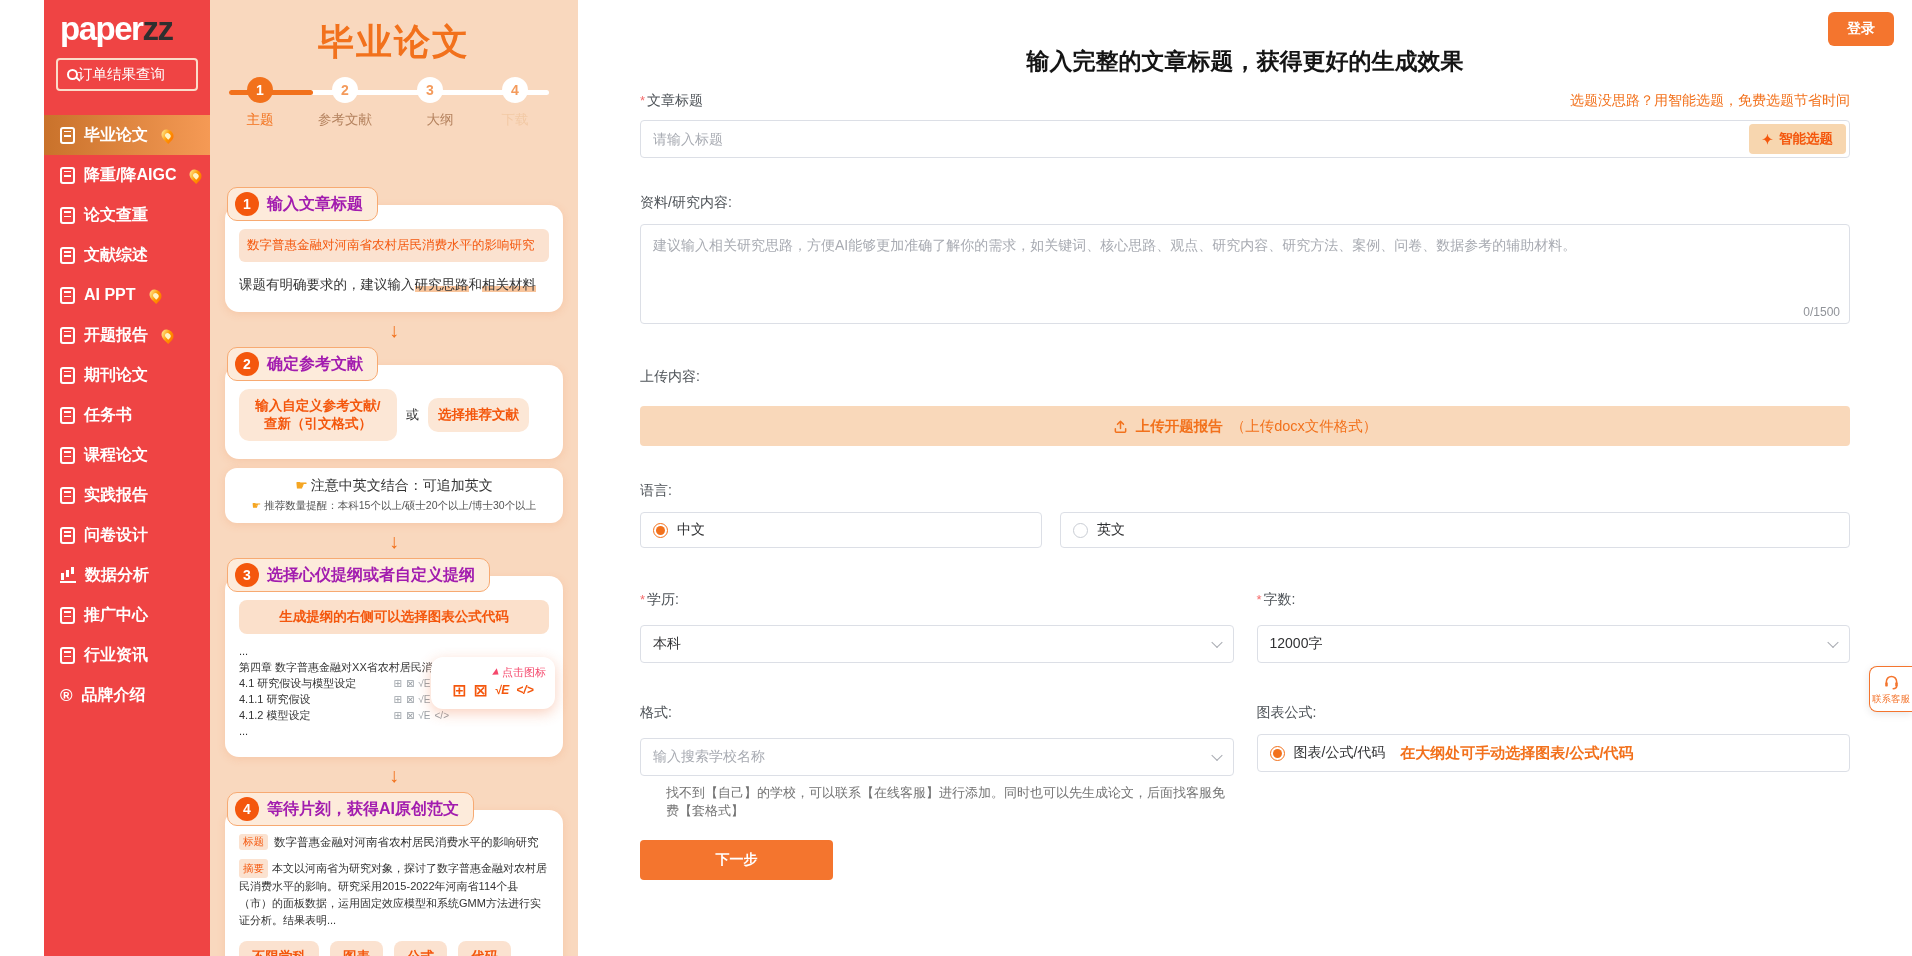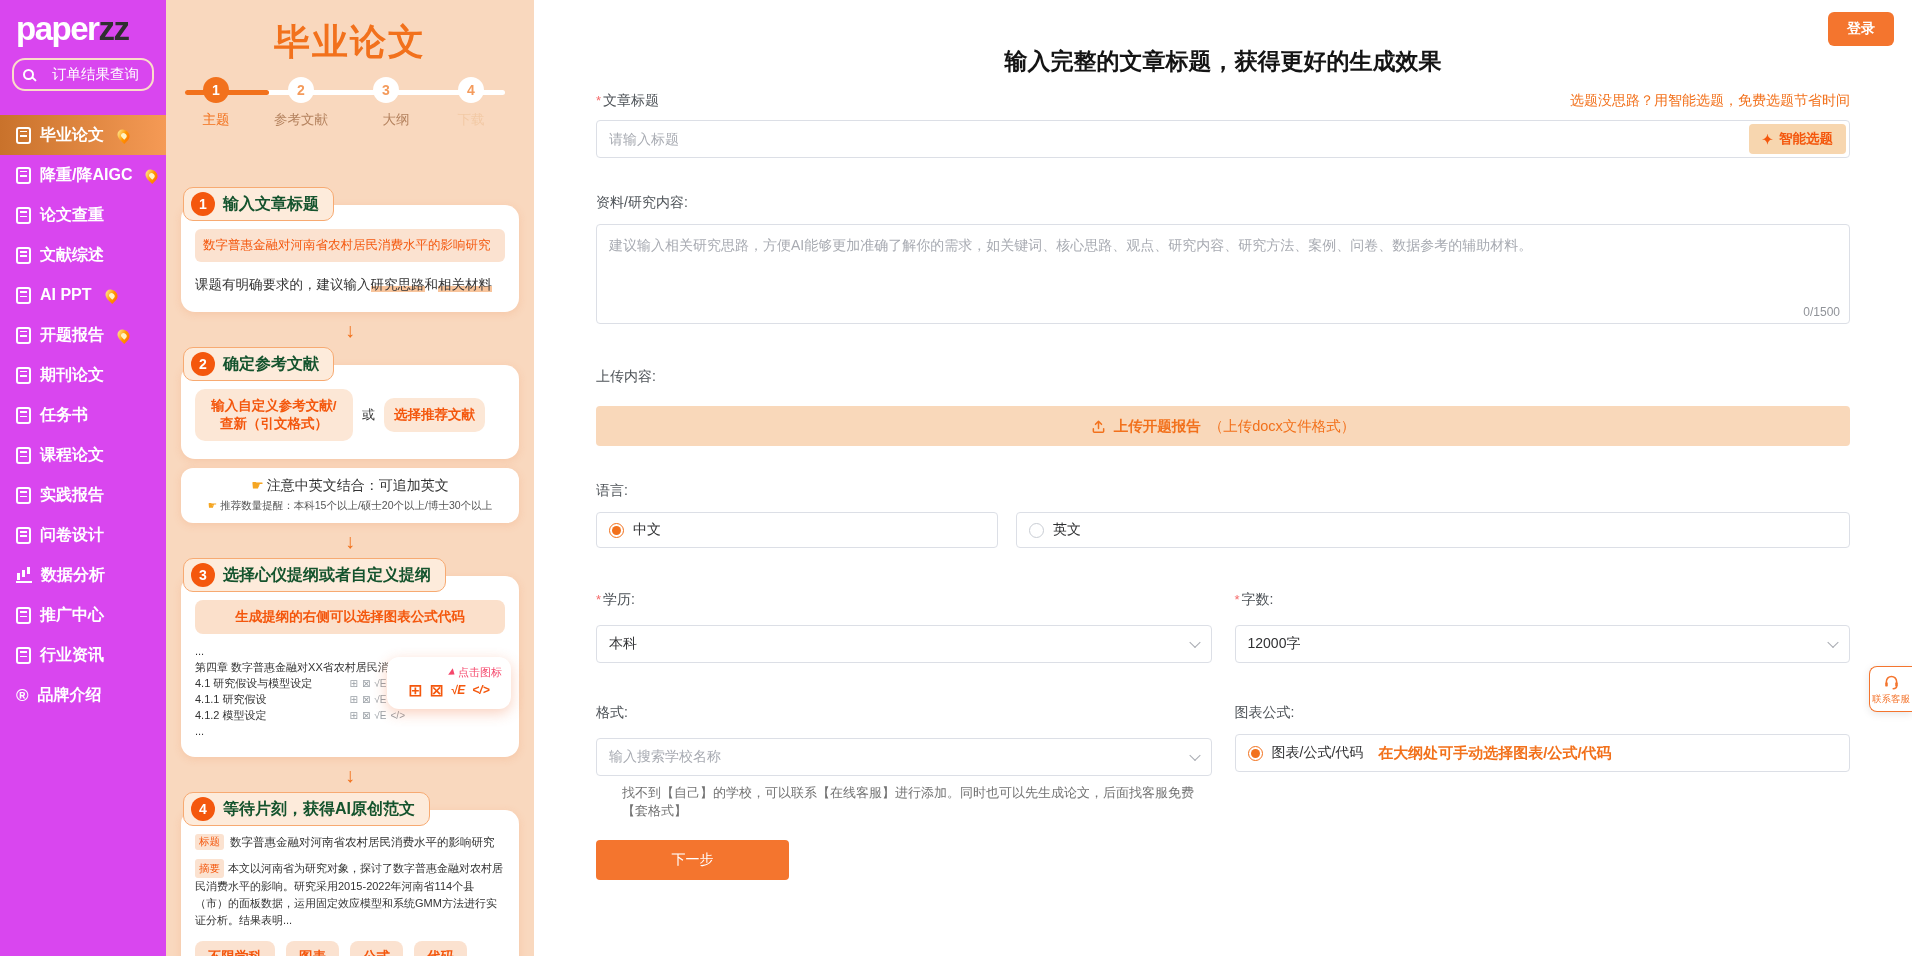--- a/index.html
+++ b/index.html
@@ -1,25 +1,25 @@
 <!DOCTYPE html>
 <html><head>
 <meta charset="utf-8">
 <style>
   * { box-sizing: border-box; }
   html,body { margin:0; padding:0; width:1912px; height:956px; overflow:hidden; }
   body { display:flex; position:relative; background:#fff;
          font-family:"Liberation Sans","DejaVu Sans",sans-serif; }
 
   
-  .sidebar { flex:0 0 166px; background:#d946ef; color:#fff; height:956px; }
+  .sidebar { flex:0 0 166px; background:#ef4444; color:#fff; height:956px;margin-left:44px; }
   .logo { padding:10px 0 0 16px; font-size:33px; font-weight:800; letter-spacing:-1.5px; color:#fff; }
   .logo .zz { color:#2F2F2F; }
-  .search-pill { margin:10px 12px 0; border:2px solid #FBDCC9; border-radius:13px; height:33px;
-                 display:flex; align-items:center; gap:18px; padding:0 9px; font-size:14.5px; color:#fff; cursor:pointer; }
+  .search-pill { margin:10px 12px 0; border:2px solid #FBDCC9; border-radius:4px; height:33px;
+                 display:flex; align-items:center; gap:0; padding:0 9px; font-size:14.5px; color:#fff; cursor:pointer; }
   .mag { width:11px; height:11px; border:2px solid #fff; border-radius:50%; position:relative; flex:none; }
   .mag::after { content:""; position:absolute; width:2px; height:6px; background:#fff;
                 transform:rotate(-45deg); right:-3px; bottom:-4px; border-radius:1px; }
   .nav { margin-top:24px; }
   .nav-item { height:40px; display:flex; align-items:center; gap:9px; padding:0 6px 0 16px;
               font-size:16px; font-weight:700; cursor:pointer; white-space:nowrap; }
   .nav-item.active { background:linear-gradient(90deg,#C9722B,#F59A55); }
   .icon-doc { width:15px; height:17px; border:2px solid #fff; border-radius:3px; position:relative; flex:none; }
   .icon-doc::after { content:""; position:absolute; left:2px; right:2px; top:2px; height:8px;
                      background:repeating-linear-gradient(#fff 0 1.5px, transparent 1.5px 4.5px); }
@@ -45,21 +45,21 @@
   .n1 { left:22px; } .n2 { left:107px; } .n3 { left:192px; } .n4 { left:277px; }
   .step-label { position:absolute; top:36px; font-size:13.5px; width:80px; text-align:center; color:#B5835F; }
   .sl1 { left:-5px; color:#F2711C; } .sl2 { left:80px; } .sl3 { left:175px; } .sl4 { left:250px; color:#F2C9A5; }
 
   .g-section { position:relative; }
   .sec1 { margin-top:54px; }
   .step-pill { display:inline-flex; align-items:center; gap:8px; background:#FDEBDB; border:1px solid #F7AA72;
                border-radius:10px; padding:4px 14px 4px 7px; position:relative; z-index:2; margin-left:2px; }
   .step-num { width:24px; height:24px; border-radius:50%; background:#F4570D; color:#fff; font-weight:700;
               font-size:14px; display:flex; align-items:center; justify-content:center; flex:none; }
-  .step-title { color:#14532d; font-weight:800; font-size:16px; white-space:nowrap; }
+  .step-title { color:#a21caf; font-weight:800; font-size:16px; white-space:nowrap; }
   .card { background:#fff; border-radius:14px; margin-top:-16px; padding:24px 14px 18px;
           position:relative; box-shadow:0 2px 8px rgba(240,120,60,.18); }
   .example-line { background:#FBE2D0; color:#F4570D; font-size:12.5px; padding:8px 8px; border-radius:6px;
                   white-space:nowrap; overflow:hidden; }
   .tip-line { margin-top:14px; font-size:13.5px; color:#333; }
   .hl { background:linear-gradient(transparent 58%, #F8C49B 58%); }
   .arrow-down { text-align:center; color:#F2711C; font-size:20px; font-weight:900; margin:7px 0 5px; }
 
   .ref-row { display:flex; align-items:center; gap:9px; }
   .ref-btn { background:#FCE7D6; color:#F4570D; border-radius:10px; padding:8px 10px; font-size:13.5px;
@@ -138,21 +138,21 @@
                 display:flex; align-items:center; padding:0 30px 0 12px; font-size:14px; color:#303133;
                 background:#fff; cursor:pointer; }
   .select-box .ph { color:#A8ABB2; }
   .chev { position:absolute; right:12px; top:50%; width:8px; height:8px; border-right:1.5px solid #A8ABB2;
           border-bottom:1.5px solid #A8ABB2; transform:translateY(-70%) rotate(45deg); }
   .chart-box { margin-top:12px; height:38px; border:1px solid #DCDFE6; border-radius:4px; display:flex;
                align-items:center; gap:9px; padding:0 12px; background:#fff; cursor:pointer; }
   .chart-note { color:#F2711C; font-weight:700; font-size:15px; margin-left:6px; white-space:nowrap; }
   .format-helper { color:#737373; font-size:13px; margin-top:8px; padding-left:26px; }
   .next-btn { margin-top:20px; width:193px; height:40px; background:#F4752E; color:#fff; font-size:14px;
-              border:none; border-radius:4px; cursor:pointer; }
+              border:none; border-radius:4px; cursor:pointer;font-weight:bold; }
 
   .service-fab { position:absolute; right:0; top:666px; width:43px; padding:6px 2px 5px; background:#fff;
                  border:1px solid #F4752E; border-right:none; border-radius:8px 0 0 8px; display:flex;
                  flex-direction:column; align-items:center; gap:3px; cursor:pointer;
                  box-shadow:0 2px 8px rgba(0,0,0,.10); z-index:5; }
   .service-label { color:#F4752E; font-size:9.5px; white-space:nowrap; }
 </style>
 </head>
 <body>
 

